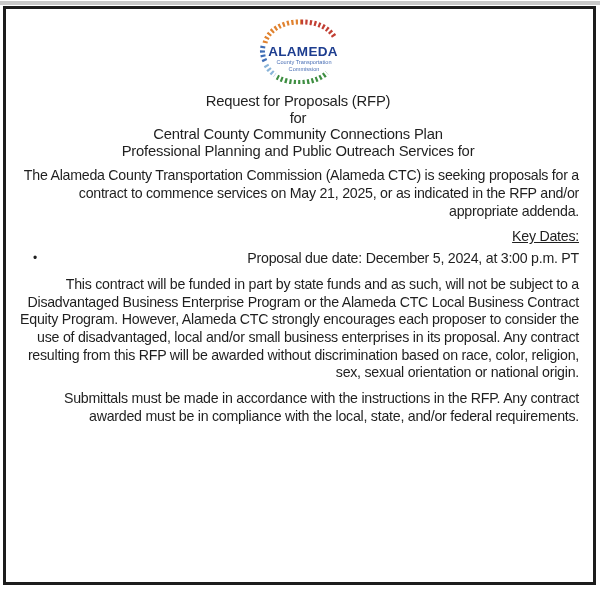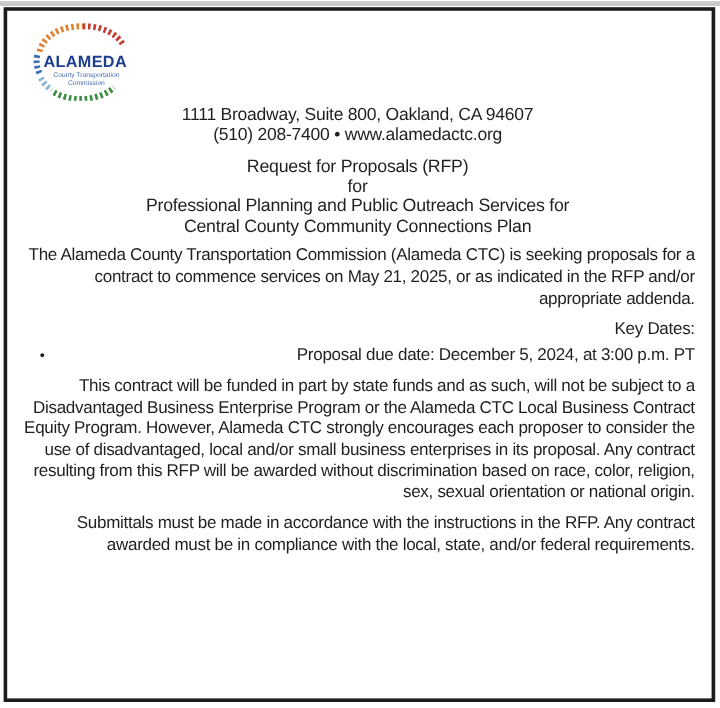--- a/index.html
+++ b/index.html
@@ -22,20 +22,21 @@
     position: absolute;
     left: 3px; top: 6px; right: 4px; bottom: 5px;
     border: 3px solid #1c1c1c;
     background: #ffffff;
     box-sizing: border-box;
     padding: 5px 14px 0 11px;
   }
   .centered { text-align: center; }
   .logo-wrap {
     display: flex;
+    justify-content: center;
     margin-top: 2px;
   }
   .logo-svg { display: block; }
   .address-block {
     margin-top: 4px;
     font-size: 14.6px;
     line-height: 17px;
     letter-spacing: -0.2px;
   }
   .title-block {
@@ -44,21 +45,21 @@
     line-height: 16.6px;
     letter-spacing: -0.2px;
   }
   .body-text {
     font-size: 14.2px;
     line-height: 17.7px;
     letter-spacing: -0.25px;
     text-align: right;
   }
   .para { margin-top: 8px; }
-  .key-dates-label { margin-top: 8px; }
+  .key-dates-label { margin-top: 8px; text-decoration: underline; }
   .bullet-row {
     display: flex;
     margin-top: 4px;
     margin-bottom: 2px;
   }
   .bullet-glyph {
     width: 20px;
     padding-left: 6px;
     box-sizing: border-box;
     font-size: 12px;
@@ -85,30 +86,26 @@
 
         <path d="M 17 49 A 33 27 0 0 0 26 59" fill="none" stroke="#8ab4d8" stroke-width="5" stroke-dasharray="2.2 2.2"></path>
 
         <path d="M 28 61 A 36 26 0 0 0 78 57" fill="none" stroke="#3e8e41" stroke-width="5" stroke-dasharray="2.2 2.2"></path>
         <text x="54" y="40" text-anchor="middle" fill="#1d3d8f" font-family="Liberation Sans, sans-serif" font-size="13.5" font-weight="bold" letter-spacing="0.3">ALAMEDA</text>
         <text x="55" y="48" text-anchor="middle" fill="#4a6fb5" font-family="Liberation Sans, sans-serif" font-size="5.6">County Transportation</text>
         <text x="55" y="55" text-anchor="middle" fill="#4a6fb5" font-family="Liberation Sans, sans-serif" font-size="5.6">Commission</text>
       </svg>
     </div>
 
-    <div class="address-block centered">
-      <div>1111 Broadway, Suite 800, Oakland, CA 94607</div>
-      <div>(510) 208-7400 • www.alamedactc.org</div>
-    </div>
 
     <div class="title-block centered">
       <div>Request for Proposals (RFP)</div>
       <div>for</div>
+      <div>Central County Community Connections Plan</div>
       <div>Professional Planning and Public Outreach Services for</div>
-      <div>Central County Community Connections Plan</div>
     </div>
 
     <div class="body-text">
       <div class="para">The Alameda County Transportation Commission (Alameda CTC) is seeking proposals for a contract to commence services on May 21, 2025, or as indicated in the RFP and/or appropriate addenda.</div>
 
       <div class="key-dates-label">Key Dates:</div>
 
       <div class="bullet-row">
         <span class="bullet-glyph">•</span>
         <span class="bullet-text">Proposal due date: December 5, 2024, at 3:00 p.m. PT</span>

